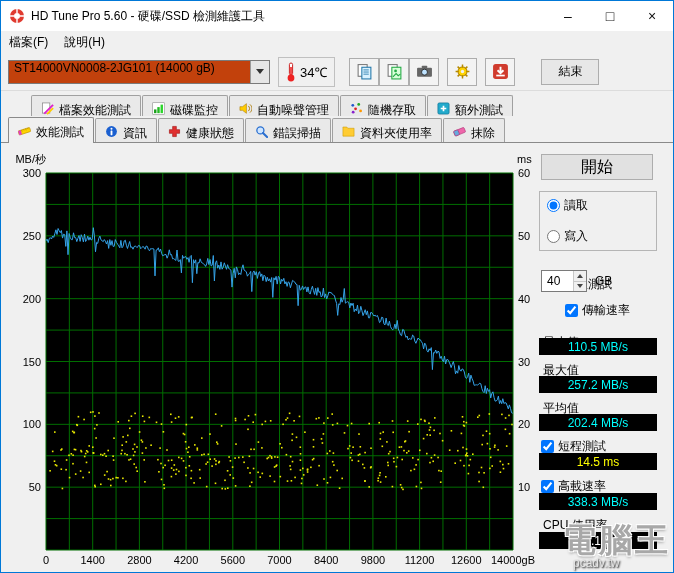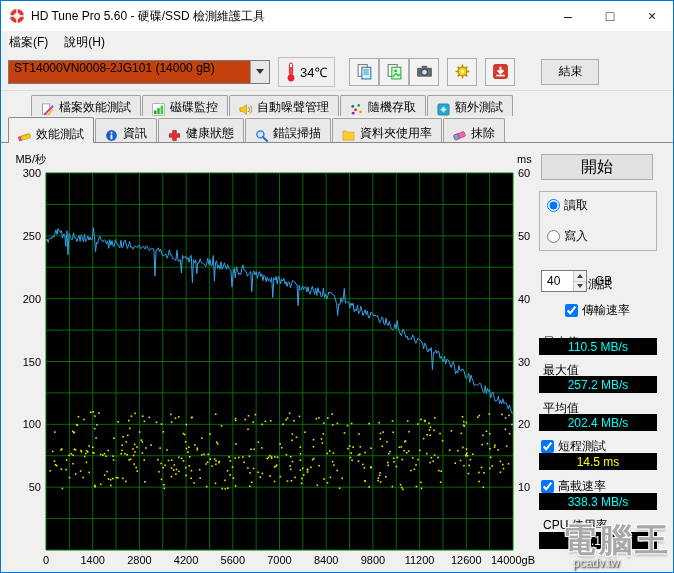--- a/index.html
+++ b/index.html
@@ -29,21 +29,21 @@
   .tool-btn svg{width:17px;height:17px;display:block;}
   .tgap{width:8px;}  .tgap-big{width:26px;}
   .btn-group{display:flex;margin-left:14px;}
   .exit-btn{height:26px;padding:0 16px;border:1px solid #adadad;background:#e7e7e7;font-size:12px;font-family:inherit;}
 
   
   .tabs{position:absolute;top:92px;left:0;right:0;height:49px;}
   .tabrow{display:flex;align-items:flex-end;gap:1px;}
   .row1{height:23px;padding-left:30px;}
   .row2{height:26px;padding-left:7px;position:relative;z-index:2;}
-  .tab{box-sizing:border-box;height:21px;padding:0 9px;font-size:12px;display:flex;align-items:flex-end;gap:5px;background:#e9e9e9;border:1px solid #a0a0a0;border-bottom:none;border-radius:2px 2px 0 0;white-space:nowrap;cursor:default;}
+  .tab{box-sizing:border-box;height:21px;padding:6px 9px;font-size:12px;display:flex;align-items:flex-start;gap:5px;background:#e9e9e9;border:1px solid #a0a0a0;border-bottom:none;border-radius:2px 2px 0 0;white-space:nowrap;cursor:default;}
   .row2 .tab{height:24px;}
   .tab.active{background:#f0f0f0;height:26px;margin-bottom:-1px;border-color:#8a8a8a;z-index:5;position:relative;}
   .ticon{width:13px;height:13px;flex:0 0 auto;}
   .ticon svg{width:13px;height:13px;display:block;}
 
   
   .content{position:absolute;top:141px;left:0;right:0;bottom:0;background:#f0f0f0;border-top:1px solid #8a8a8a;}
   #chart{position:absolute;left:0;top:0;}
   #chart text{font-family:"Liberation Sans",sans-serif;font-size:11px;fill:#000;}
 

